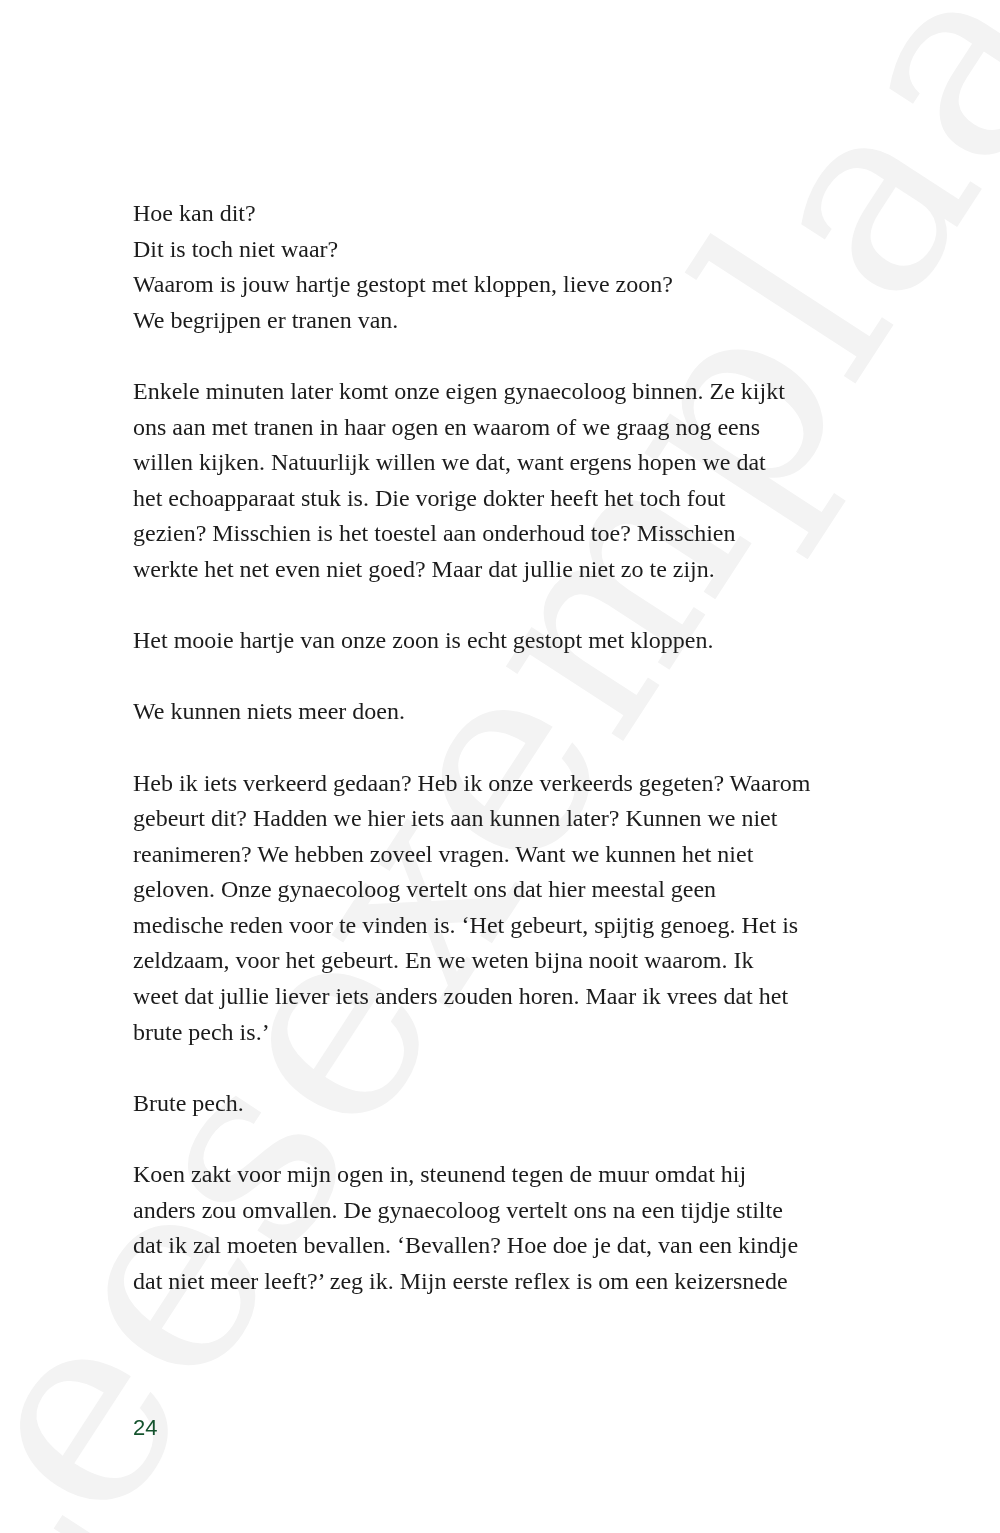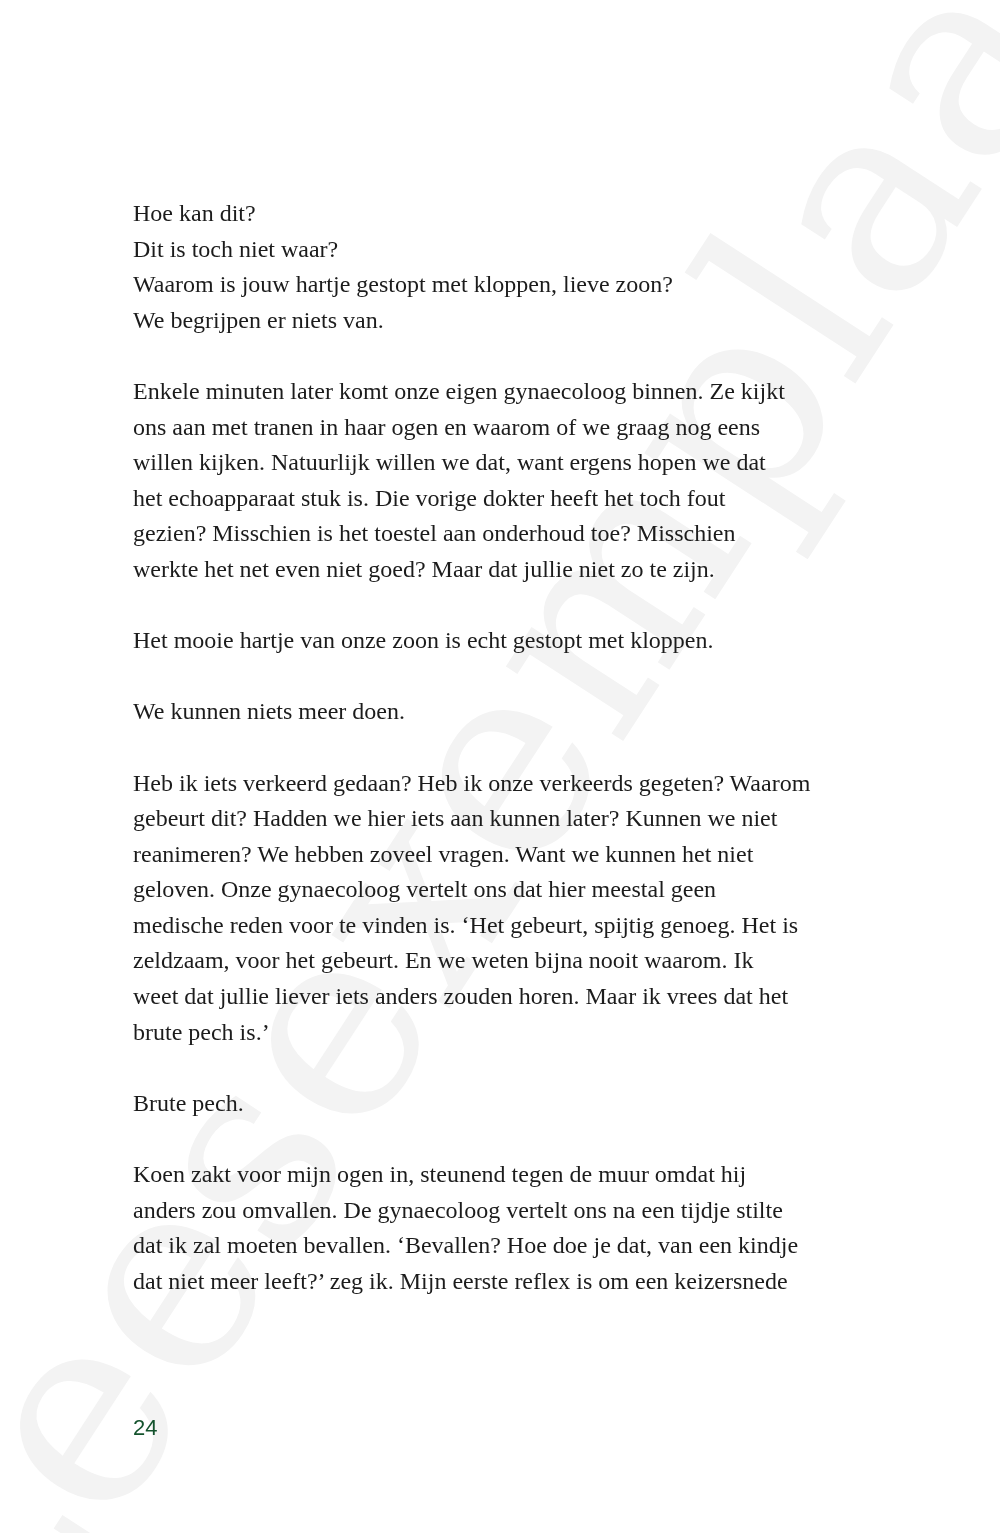--- a/index.html
+++ b/index.html
@@ -58,21 +58,21 @@
 </head>
 <body>
 
 <div class="watermark">Leesexemplaar</div>
 
 <main class="page-body">
   <p class="para">
     <span class="line">Hoe kan dit?</span>
     <span class="line">Dit is toch niet waar?</span>
     <span class="line">Waarom is jouw hartje gestopt met kloppen, lieve zoon?</span>
-    <span class="line">We begrijpen er niets van.</span>
+    <span class="line">We begrijpen er tranen van.</span>
   </p>
   <p class="para">
     <span class="line">Enkele minuten later komt onze eigen gynaecoloog binnen. Ze kijkt</span>
     <span class="line">ons aan met tranen in haar ogen en waarom of we graag nog eens</span>
     <span class="line">willen kijken. Natuurlijk willen we dat, want ergens hopen we dat</span>
     <span class="line">het echoapparaat stuk is. Die vorige dokter heeft het toch fout</span>
     <span class="line">gezien? Misschien is het toestel aan onderhoud toe? Misschien</span>
     <span class="line">werkte het net even niet goed? Maar dat jullie niet zo te zijn.</span>
   </p>
   <p class="para">

